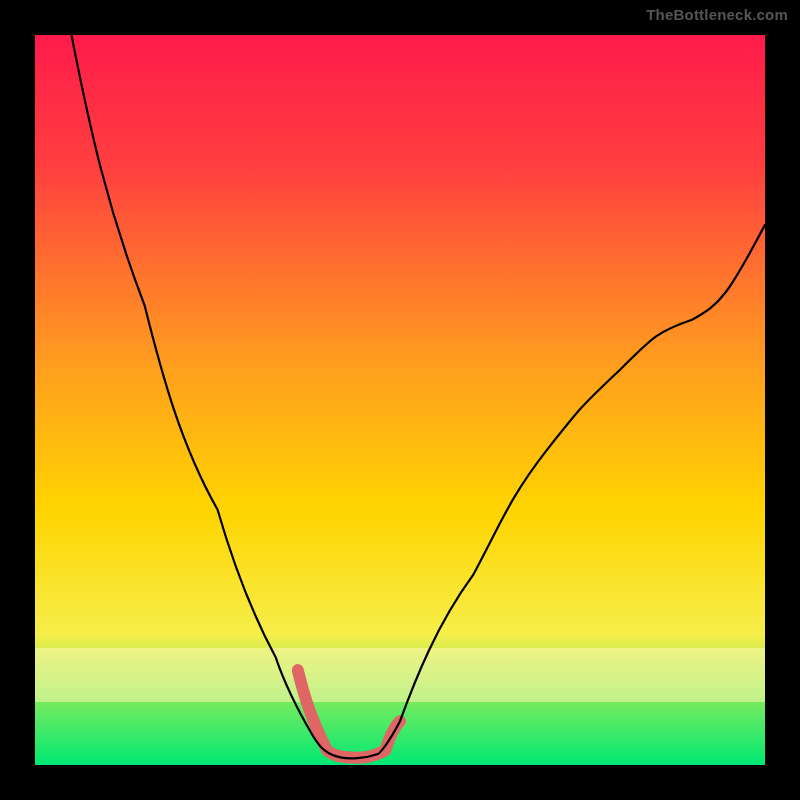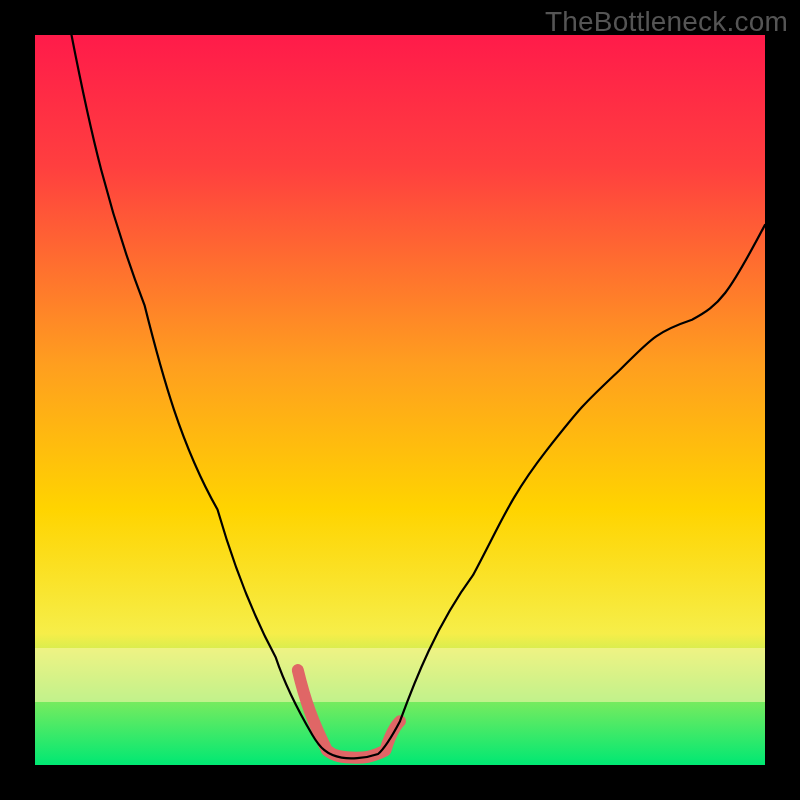--- a/index.html
+++ b/index.html
@@ -17,22 +17,22 @@
     top: 0;
     width: 800px;
     height: 800px;
     background: #000;
   }
   .watermark {
     position: absolute;
     top: 6px;
     right: 12px;
     color: #555;
-    font-size: 28px;
-    font-weight: 400;
+    font-size: 15px;
+    font-weight: 700;
     letter-spacing: 0.2px;
     user-select: none;
   }
   svg {
     position: absolute;
     left: 0;
     top: 0;
   }
 </style>
 </head>

